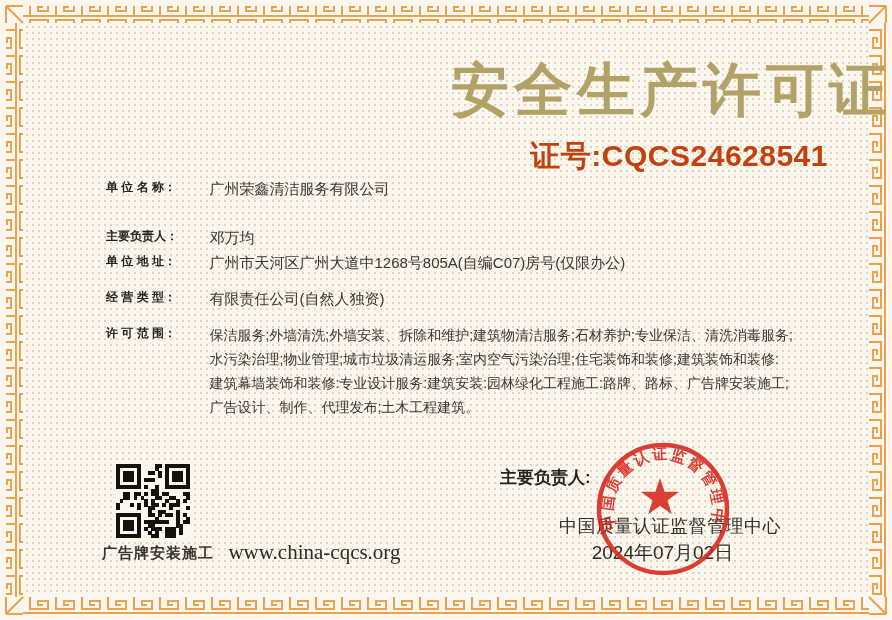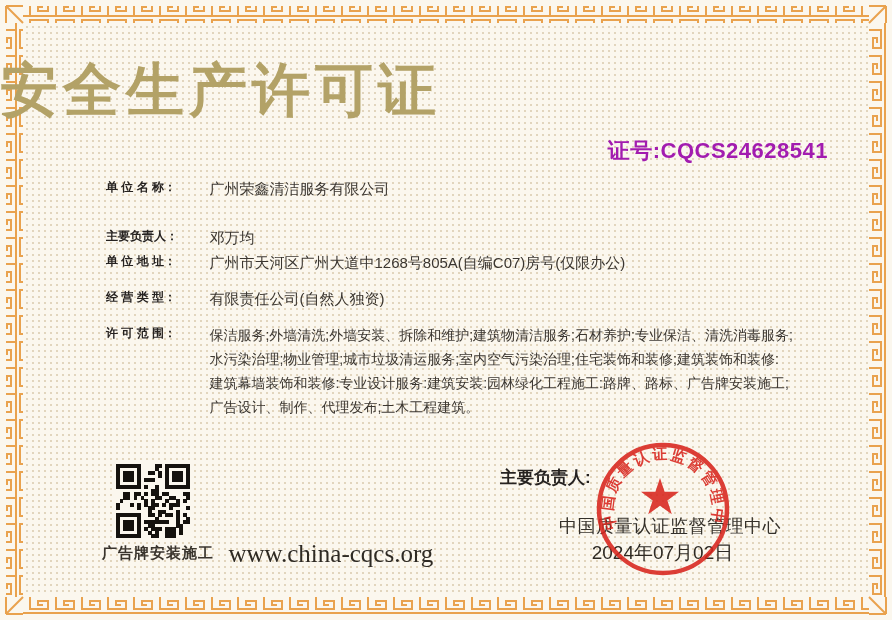--- a/index.html
+++ b/index.html
@@ -14,29 +14,29 @@
     position:absolute;left:24px;top:24px;right:24px;bottom:24px;
     background-image:radial-gradient(rgba(205,186,150,.55) 1px, transparent 1.2px);
     background-size:6px 6px;
     z-index:0;
   }
   .border-svg{position:absolute;left:0;top:0;z-index:1;}
   .content{position:absolute;left:0;top:0;width:100%;height:100%;z-index:2;}
 
   .title{
     position:absolute;top:52px;left:0;width:100%;
-    text-align:left;
+    text-align:right;
     font-size:58px;font-weight:bold;
     letter-spacing:5px;
     color:#b3a267;
     margin:0;
   }
   .cert-no{
     position:absolute;top:136px;right:64px;
-    font-size:22px;font-weight:bold;color:#a21caf;
+    font-size:30px;font-weight:bold;color:#c2410c;
     letter-spacing:0.5px;
   }
   .row{position:absolute;left:106px;white-space:nowrap;}
   .row .label{
     display:inline-block;width:96px;
     font-size:12px;font-weight:bold;color:#262220;
     vertical-align:top;
   }
   .row .value{
     display:inline-block;margin-left:3px;
@@ -57,21 +57,21 @@
   }
   .qr div{position:absolute;background:#15120e;}
   .qr-line{position:absolute;left:102px;top:540px;white-space:nowrap;}
   .qr-caption{
     display:inline-block;font-size:15px;font-weight:600;color:#3a352e;
     padding-top:4px;vertical-align:top;letter-spacing:1px;
   }
   .website{
     display:inline-block;margin-left:10px;
     font-family:"Liberation Serif", serif;
-    font-size:25px;color:#2e2a24;vertical-align:top;
+    font-size:21px;color:#2e2a24;vertical-align:top;
   }
   .issuer-label{
     position:absolute;left:500px;top:466px;
     font-size:17px;font-weight:bold;color:#262220;
   }
   .authority{
     position:absolute;left:490px;top:514px;width:360px;
     text-align:center;font-size:18px;color:#34302a;letter-spacing:0.5px;
   }
   .issue-date{

